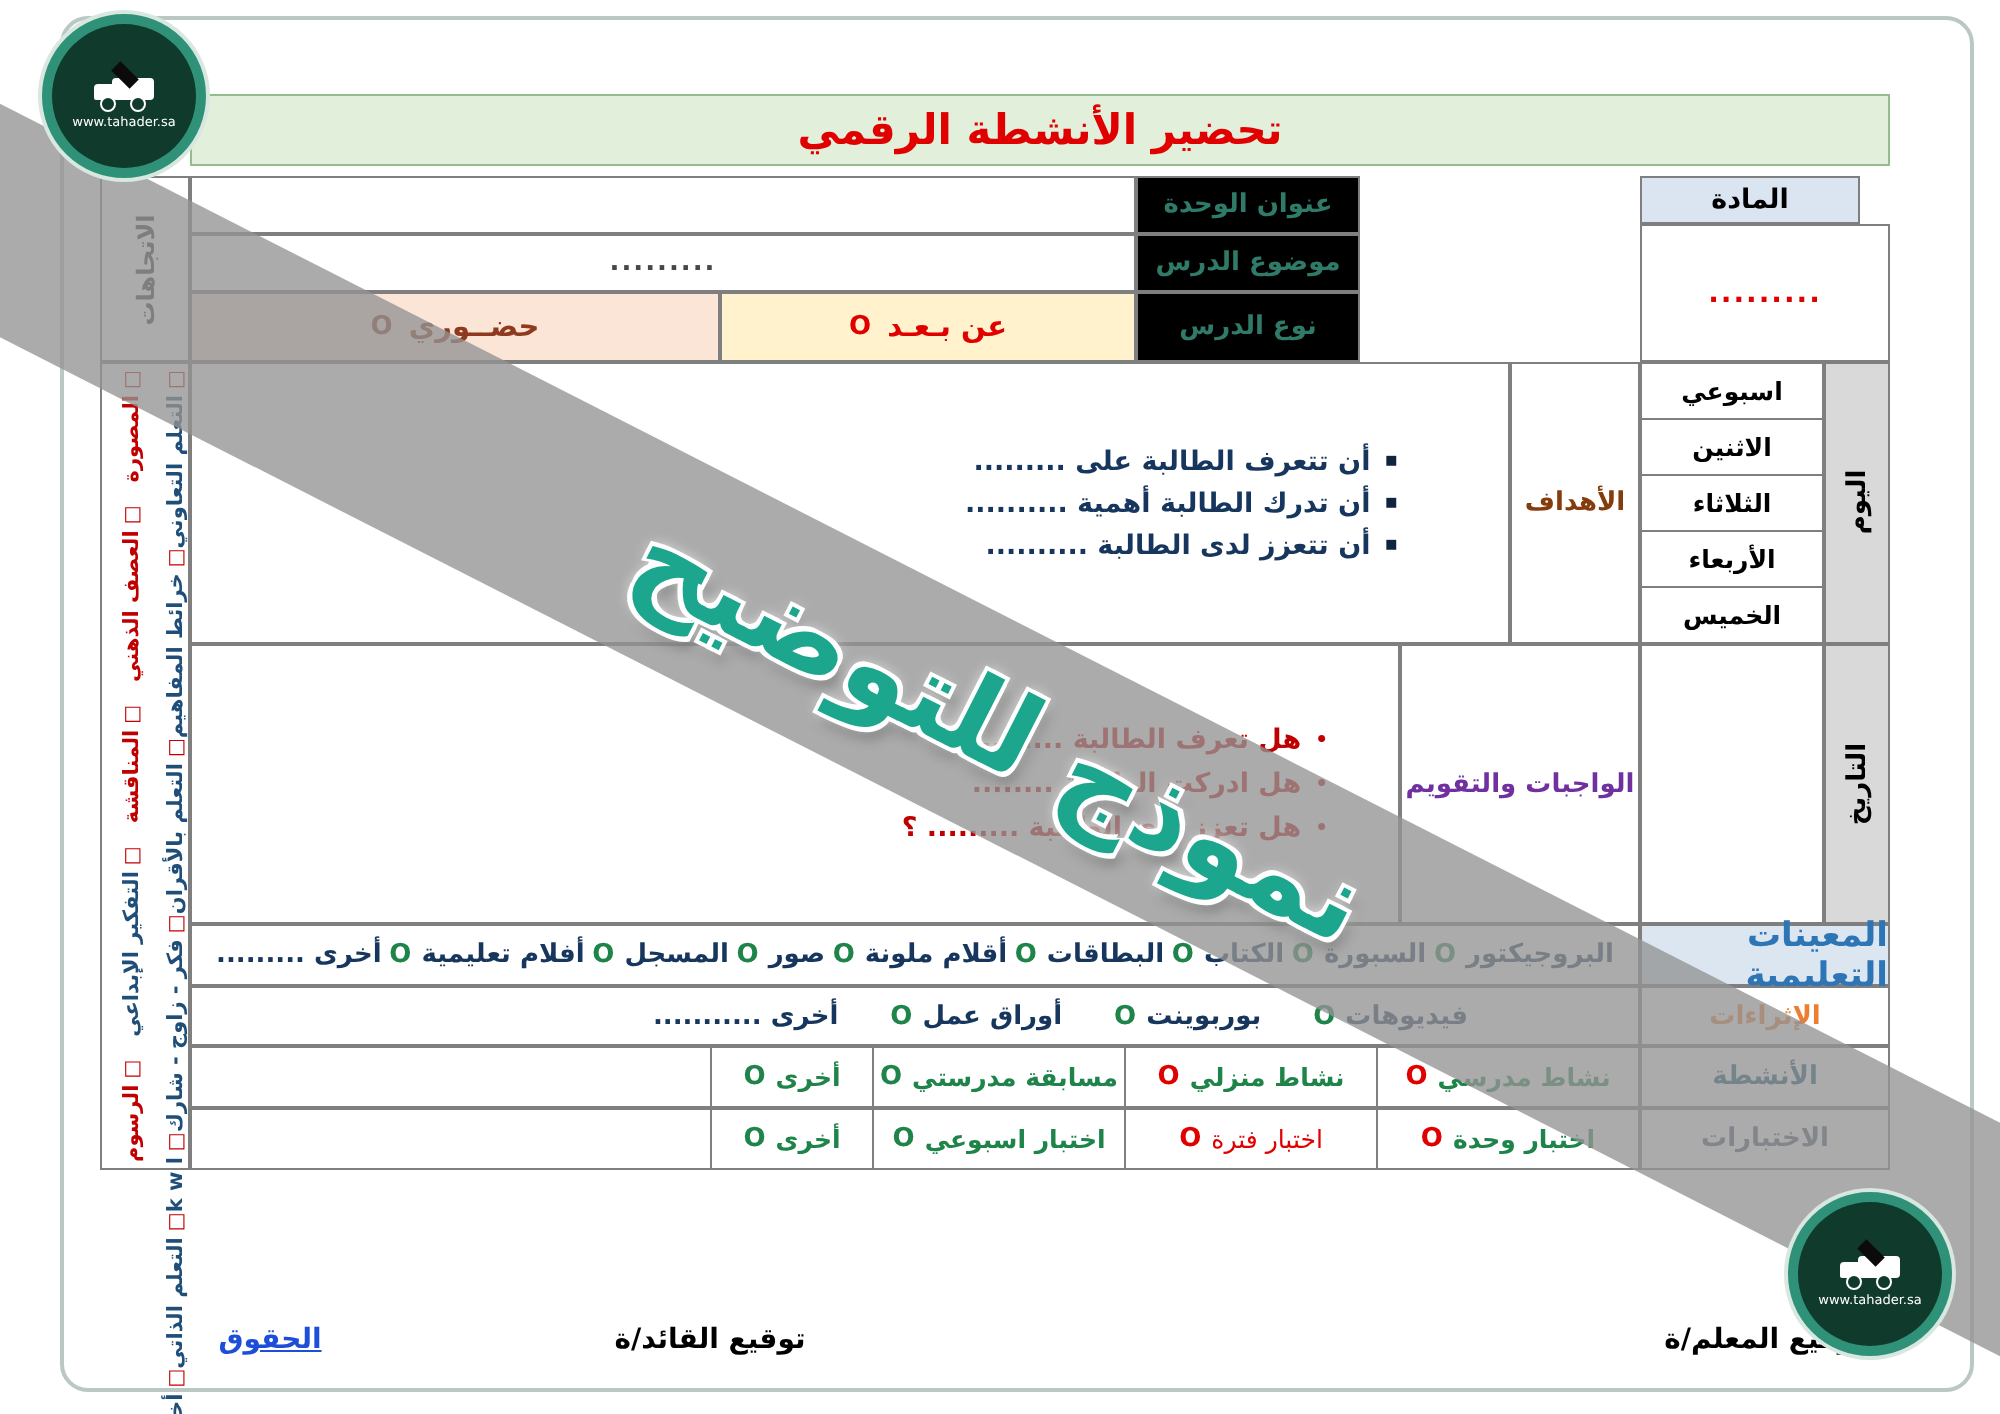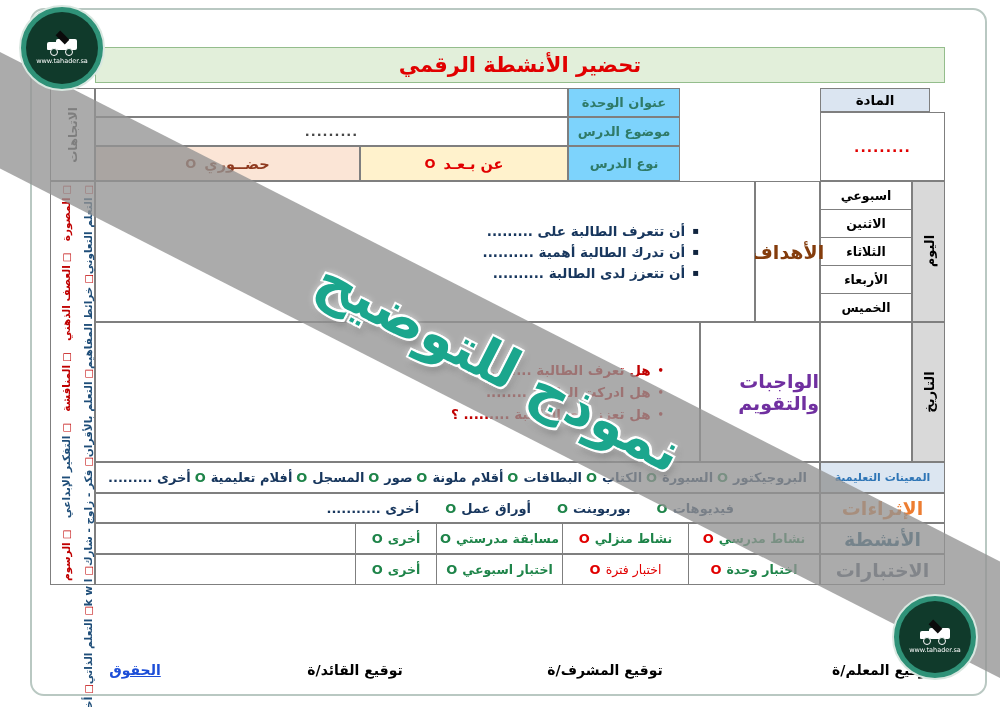--- a/index.html
+++ b/index.html
@@ -4,35 +4,35 @@
 <style>
   html,body{margin:0;padding:0;background:#fff;}
   .sheet{position:relative;width:1000px;height:707px;overflow:hidden;background:#fff;
          font-family:"DejaVu Sans",sans-serif;direction:rtl;}
   .abs{position:absolute;box-sizing:border-box;}
   .bd{border:1px solid #7f7f7f;}
   .fx{display:flex;align-items:center;justify-content:center;}
   .frame{left:30px;top:8px;width:957px;height:688px;border:2px solid #b9c8c2;border-radius:14px;}
   .title{left:95px;top:47px;width:850px;height:36px;background:#e2efda;border:1px solid #94bd8c;
          color:#e10000;font-size:21px;font-weight:bold;}
-  .glabel{background:#7dd3fc;color:#2f7a68;font-weight:bold;font-size:13px;background-clip:padding-box;}
+  .glabel{background:#000000;color:#2f7a68;font-weight:bold;font-size:13px;background-clip:padding-box;}
   .whitecell{background:#fff;}
   .bgray{background:#d9d9d9;}
   .subject-h{left:820px;top:88px;width:110px;height:24px;background:#dbe5f1;color:#000;font-weight:bold;font-size:13.5px;}
   .subject-v{left:820px;top:112px;width:125px;height:69px;color:#e10000;font-weight:bold;font-size:14px;letter-spacing:1px;}
   .dots-gray{color:#474747;font-weight:bold;font-size:13px;letter-spacing:1px;}
   .remote{left:360px;top:146px;width:208px;height:35px;background:#fff2cc;color:#e10000;font-weight:bold;font-size:14.5px;gap:8px;}
   .inperson{left:95px;top:146px;width:265px;height:35px;background:#fbe5d6;color:#8f3a1f;font-weight:bold;font-size:14.5px;gap:8px;}
   .daywrap{left:820px;top:181px;width:92px;height:141px;display:flex;flex-direction:column;}
   .day{flex:1;display:flex;align-items:center;justify-content:center;font-weight:bold;font-size:12.5px;color:#000;
        border-bottom:1px solid #7f7f7f;background:#fff;}
   .day:last-child{border-bottom:none;}
   .vt{position:absolute;transform:rotate(-90deg);white-space:nowrap;display:flex;align-items:center;justify-content:center;}
   .vhead{font-weight:bold;font-size:13px;color:#000;}
-  .rowlabel{font-weight:bold;font-size:19px;}
+  .rowlabel{font-weight:bold;font-size:13px;}
   .objc{left:95px;top:181px;width:660px;height:141px;display:flex;flex-direction:column;justify-content:center;
         align-items:flex-start;gap:5px;padding-right:55px;background:#fff;}
   .obj-line{display:flex;align-items:center;gap:7px;color:#17365d;font-weight:bold;font-size:13.5px;}
   .obj-line .blt{font-size:10px;color:#10243f;}
   .evalc{left:95px;top:322px;width:605px;height:140px;display:flex;flex-direction:column;justify-content:center;
          align-items:flex-start;gap:6px;padding-right:35px;background:#fff;}
   .eval-line{display:flex;align-items:center;gap:7px;color:#c00000;font-weight:bold;font-size:13.5px;}
   .eval-line .blt{font-size:10px;}
   .opt{display:inline-flex;align-items:center;gap:5px;font-weight:bold;}
   .t-navy{color:#17365d;font-size:13px;font-weight:bold;}
@@ -138,21 +138,21 @@
     <div class="eval-line">
       <span class="blt">•</span>
       <span>هل ادركت الطالبة ........</span>
     </div>
     <div class="eval-line">
       <span class="blt">•</span>
       <span>هل تعزز لدى الطالبة ......... ؟</span>
     </div>
   </div>
 
-  <div class="abs fx bd rowlabel" style="left:820px;top:462px;width:125px;height:31px;background:#dce6f1;color:#2e75b6;font-size:11px;">المعينات التعليمية</div>
+  <div class="abs fx bd rowlabel" style="left:820px;top:462px;width:125px;height:31px;background:#dce6f1;color:#2e75b6;font-size:17px;">المعينات التعليمية</div>
   <div class="abs bd aidsc">
     <span class="opt">
         <span class="t-navy">البروجيكتور</span>
         <span class="o o-g">O</span>
       </span>
     <span class="opt">
         <span class="t-navy">السبورة</span>
         <span class="o o-g">O</span>
       </span>
     <span class="opt">
@@ -292,21 +292,20 @@
         <i class="chk">□</i>
         <span>التفكير الإبداعي</span>
       </span>
     <span class="strat c-red">
         <i class="chk">□</i>
         <span>الرسوم</span>
       </span>
   </div>
 
   <div class="abs fx sig" style="left:820px;top:659px;width:125px;height:22px;">توقيع المعلم/ة</div>
-  <div class="abs fx sig" style="left:535px;top:659px;width:140px;height:22px;">توقيع المشرف/ة</div>
   <div class="abs fx sig" style="left:285px;top:659px;width:140px;height:22px;">توقيع القائد/ة</div>
   <div class="abs fx rights" style="left:100px;top:659px;width:70px;height:22px;">الحقوق</div>
 
   <div class="abs wm-band">
     <span class="wm-text">نموذج للتوضيح</span>
   </div>
 
   <div class="logo" style="left:19px;top:5px;">
     <div class="ring"></div>
     <div class="core">

